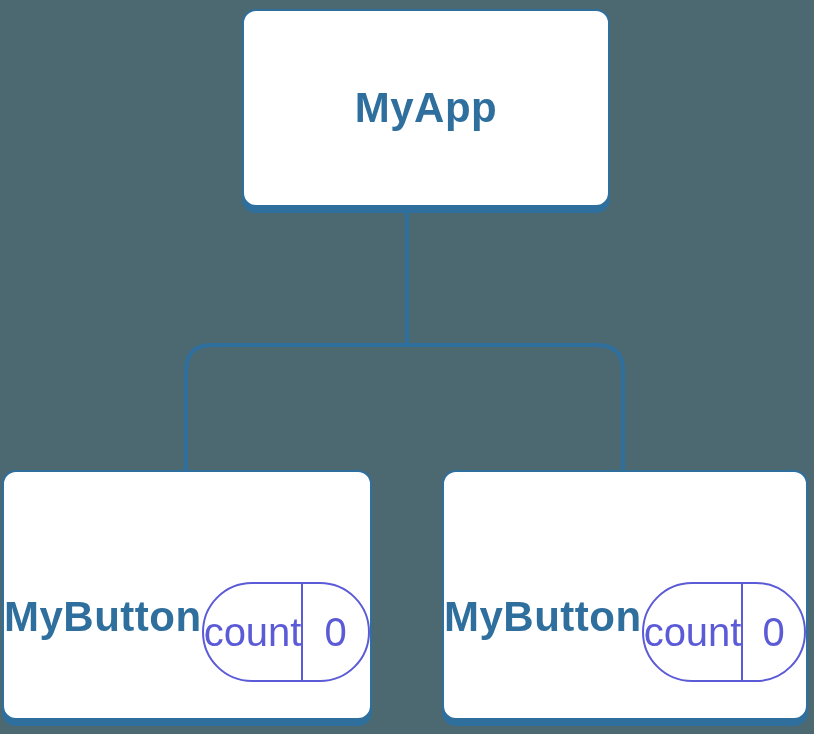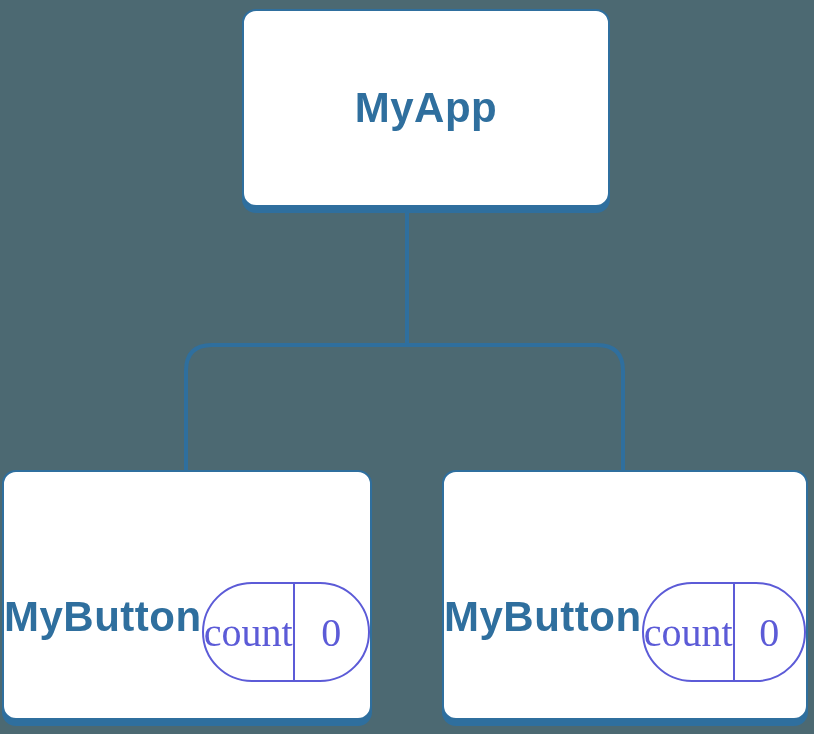--- a/index.html
+++ b/index.html
@@ -48,21 +48,20 @@
   }
   .state-pill {
     margin-top: 30px;
     width: 262px; height: 100px;
     background: var(--node-fill, #fff);
     border: 2.5px solid var(--indigo, #5C5BD7);
     border-radius: 52px;
     box-sizing: border-box;
     display: flex;
     overflow: hidden;
-    font-family: Liberation Serif, serif;
   }
   .state-key {
     flex: 1;
     display: flex; align-items: center; justify-content: center;
     border-right: 2.5px solid var(--indigo, #5C5BD7);
     color: var(--indigo, #5C5BD7);
     font-size: 40px;
     font-weight: 400;
   }
   .state-value {

